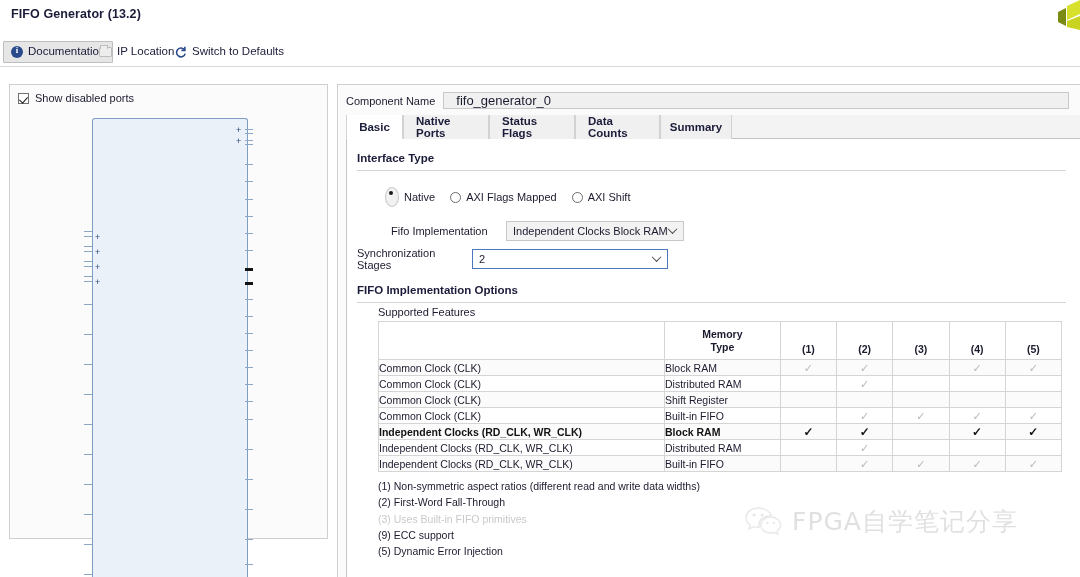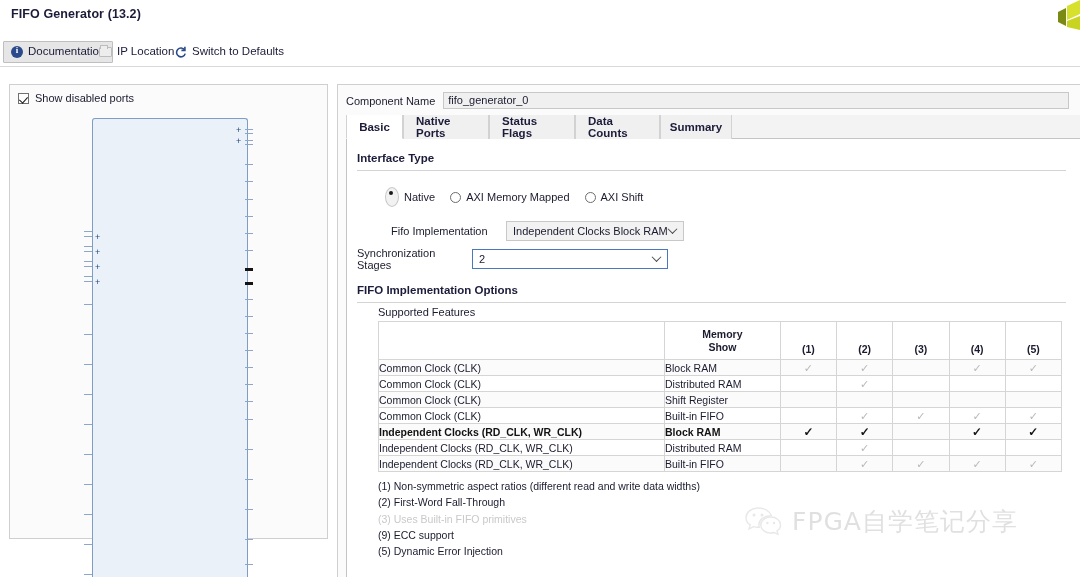--- a/index.html
+++ b/index.html
@@ -104,22 +104,22 @@
   .rightpanel {
     position:absolute; left:337px; top:84px; width:743px; height:493px;
     background:#fbfbfb; border-left:1px solid #cfcfcf; border-top:1px solid #cfcfcf;
   }
   .cname-row {
     position:absolute; left:8px; top:7px; display:flex; align-items:center; gap:8px;
   }
   .cname-row .lab { font-size:11px; color:#1b1b2f; }
   .cname-input {
     width:626px; height:17px; background:#f0f0f0;
-    border:1px solid #c8c8c8; font-size:11px; color:#1b1b2f;
-    padding:0 4px; line-height:15px; font-family:"Liberation Sans", sans-serif;
+    border:1px solid #c8c8c8; font-size:13px; color:#1b1b2f;
+    padding:0 12px; line-height:15px; font-family:"Liberation Sans", sans-serif;
   }
 
   .tabbar {
     position:absolute; left:8px; top:30px; width:735px; height:24px;
     border-bottom:1px solid #c4c4c4; background:#f3f3f3;
   }
   .tab {
     position:absolute; top:0; height:24px; padding:0 12px;
     display:flex; align-items:center; justify-content:center;
     font-size:11.5px; font-weight:bold; color:#1b1b3a;
@@ -329,21 +329,21 @@
   <div class="sect-title" style="left:357px; top:152px;">Interface Type</div>
   <div class="sect-rule" style="left:357px; top:170px; width:709px;"></div>
 
   <div style="position:absolute; left:385px; top:187px; display:flex; align-items:center;">
     <label class="radio">
       <span class="rdo sel"></span>
       <span>Native</span>
     </label>
     <label class="radio">
       <span class="rdo"></span>
-      <span>AXI Memory Mapped</span>
+      <span>AXI Flags Mapped</span>
     </label>
     <label class="radio">
       <span class="rdo"></span>
       <span>AXI Shift</span>
     </label>
   </div>
 
   <div class="field-row" style="left:357px; top:221px;padding-left:34px;">
     <span class="flab">Fifo Implementation</span>
     <div class="sel" style="width:178px;">
@@ -364,21 +364,21 @@
   <div class="sect-rule" style="left:357px; top:302px; width:709px;"></div>
 
   <div class="sf-label" style="left:378px; top:306px;">Supported Features</div>
 
   <table class="optbl" style="left:378px; top:321px; width:684px;">
     <thead>
       <tr>
         <th class="c-feat"></th>
         <th class="c-mem" style="text-align:center;">
           <div>Memory</div>
-          <div>Show</div>
+          <div>Type</div>
         </th>
         <th class="c-chk" style="vertical-align:bottom; padding-bottom:3px;">(1)</th>
         <th class="c-chk" style="vertical-align:bottom; padding-bottom:3px;">(2)</th>
         <th class="c-chk" style="vertical-align:bottom; padding-bottom:3px;">(3)</th>
         <th class="c-chk" style="vertical-align:bottom; padding-bottom:3px;">(4)</th>
         <th class="c-chk" style="vertical-align:bottom; padding-bottom:3px;">(5)</th>
       </tr>
     </thead>
     <tbody id="optbl-body">
         <tr>

